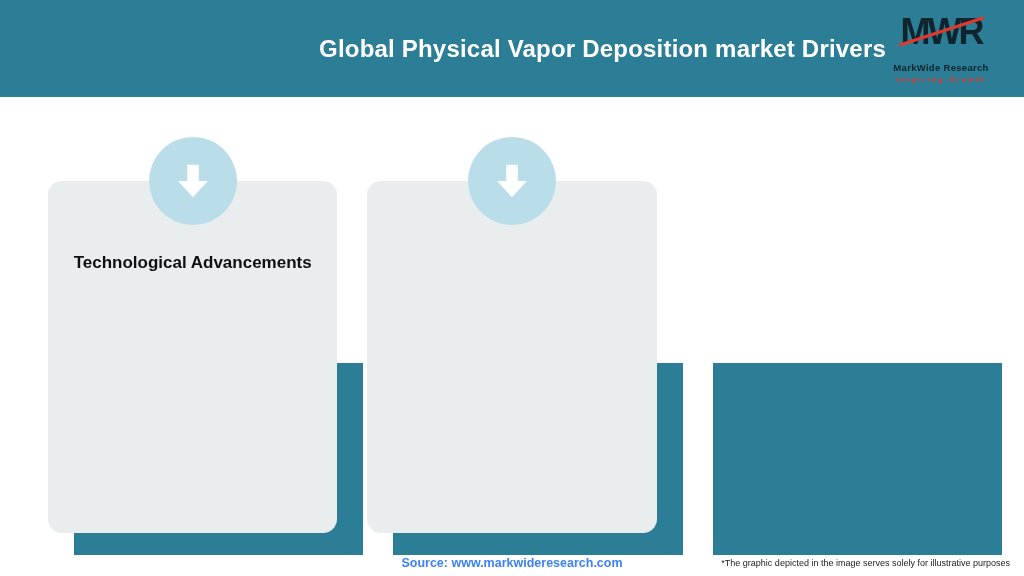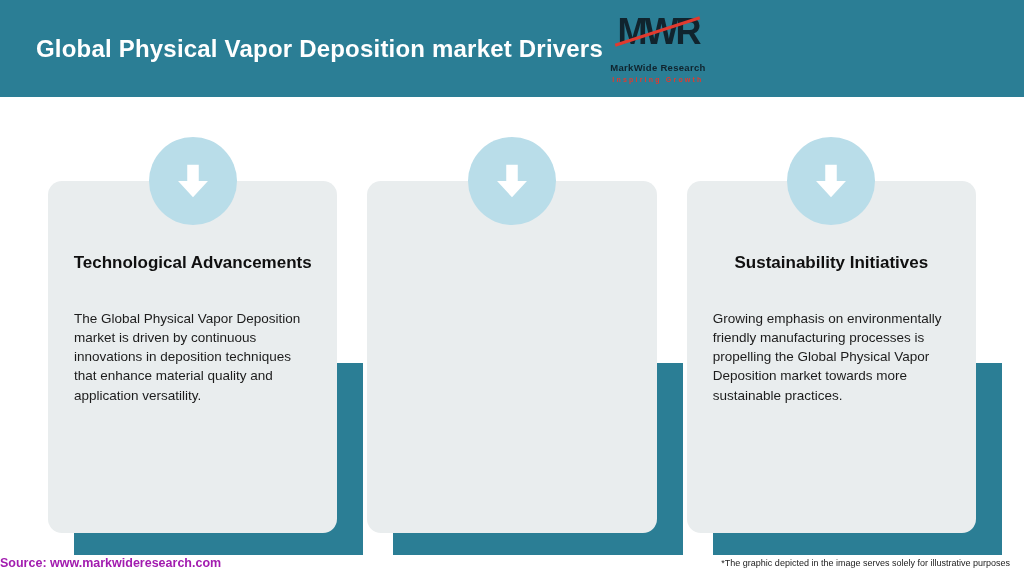--- a/index.html
+++ b/index.html
@@ -10,21 +10,21 @@
     overflow:hidden;
     position:relative;
   }
 
   
   .header {
     height:97px;
     background:#2b7e95;
     display:flex;
     align-items:center;
-    justify-content:flex-start;
+    justify-content:flex-end;
     padding:0 28px 0 36px;
     box-sizing:border-box;
   }
   .header-title {
     color:#ffffff;
     font-size:24px;
     font-weight:bold;
     letter-spacing:0.2px;
   }
   .logo {
@@ -118,23 +118,24 @@
     line-height:1.42;
     color:#1c1c1c;
     text-align:left;
   }
 
   
   .footer-source {
     position:absolute;
     left:0; right:0;
     bottom:6px;
+    text-align:center;
     font-size:12.5px;
     font-weight:bold;
-    color:#a21caf;
+    color:#3b82f6;
   }
   .footer-disclaimer {
     position:absolute;
     right:14px;
     bottom:8px;
     font-size:9px;
     color:#222222;
     margin-top:24px;
   }
 </style>
@@ -157,44 +158,34 @@
 
   <div class="column">
     <div class="teal-bar"></div>
     <div class="card">
       <div class="circle">
         <svg width="46" height="46" viewBox="0 0 24 24">
           <path d="M9 3.5 h6 v8.5 h4.8 L12 20.5 4.2 12 H9 Z" fill="#ffffff"></path>
         </svg>
       </div>
       <h3 class="card-title">Technological Advancements</h3>
-      <p class="card-body">The Global Physical Vapor Deposition market is driven by continuous innovations in deposition techniques that enhance material quality and application versatility.</p>
     </div>
   </div>
 
   <div class="column">
     <div class="teal-bar"></div>
     <div class="card">
       <div class="circle">
         <svg width="46" height="46" viewBox="0 0 24 24">
           <path d="M9 3.5 h6 v8.5 h4.8 L12 20.5 4.2 12 H9 Z" fill="#ffffff"></path>
         </svg>
       </div>
     </div>
   </div>
 
   <div class="column">
     <div class="teal-bar"></div>
-    <div class="card">
-      <div class="circle">
-        <svg width="46" height="46" viewBox="0 0 24 24">
-          <path d="M9 3.5 h6 v8.5 h4.8 L12 20.5 4.2 12 H9 Z" fill="#ffffff"></path>
-        </svg>
-      </div>
-      <h3 class="card-title">Sustainability Initiatives</h3>
-      <p class="card-body">Growing emphasis on environmentally friendly manufacturing processes is propelling the Global Physical Vapor Deposition market towards more sustainable practices.</p>
-    </div>
   </div>
 
 </div>
 
 <div class="footer-source">Source: www.markwideresearch.com</div>
 <div class="footer-disclaimer">*The graphic depicted in the image serves solely for illustrative purposes</div>
 
 </body></html>

